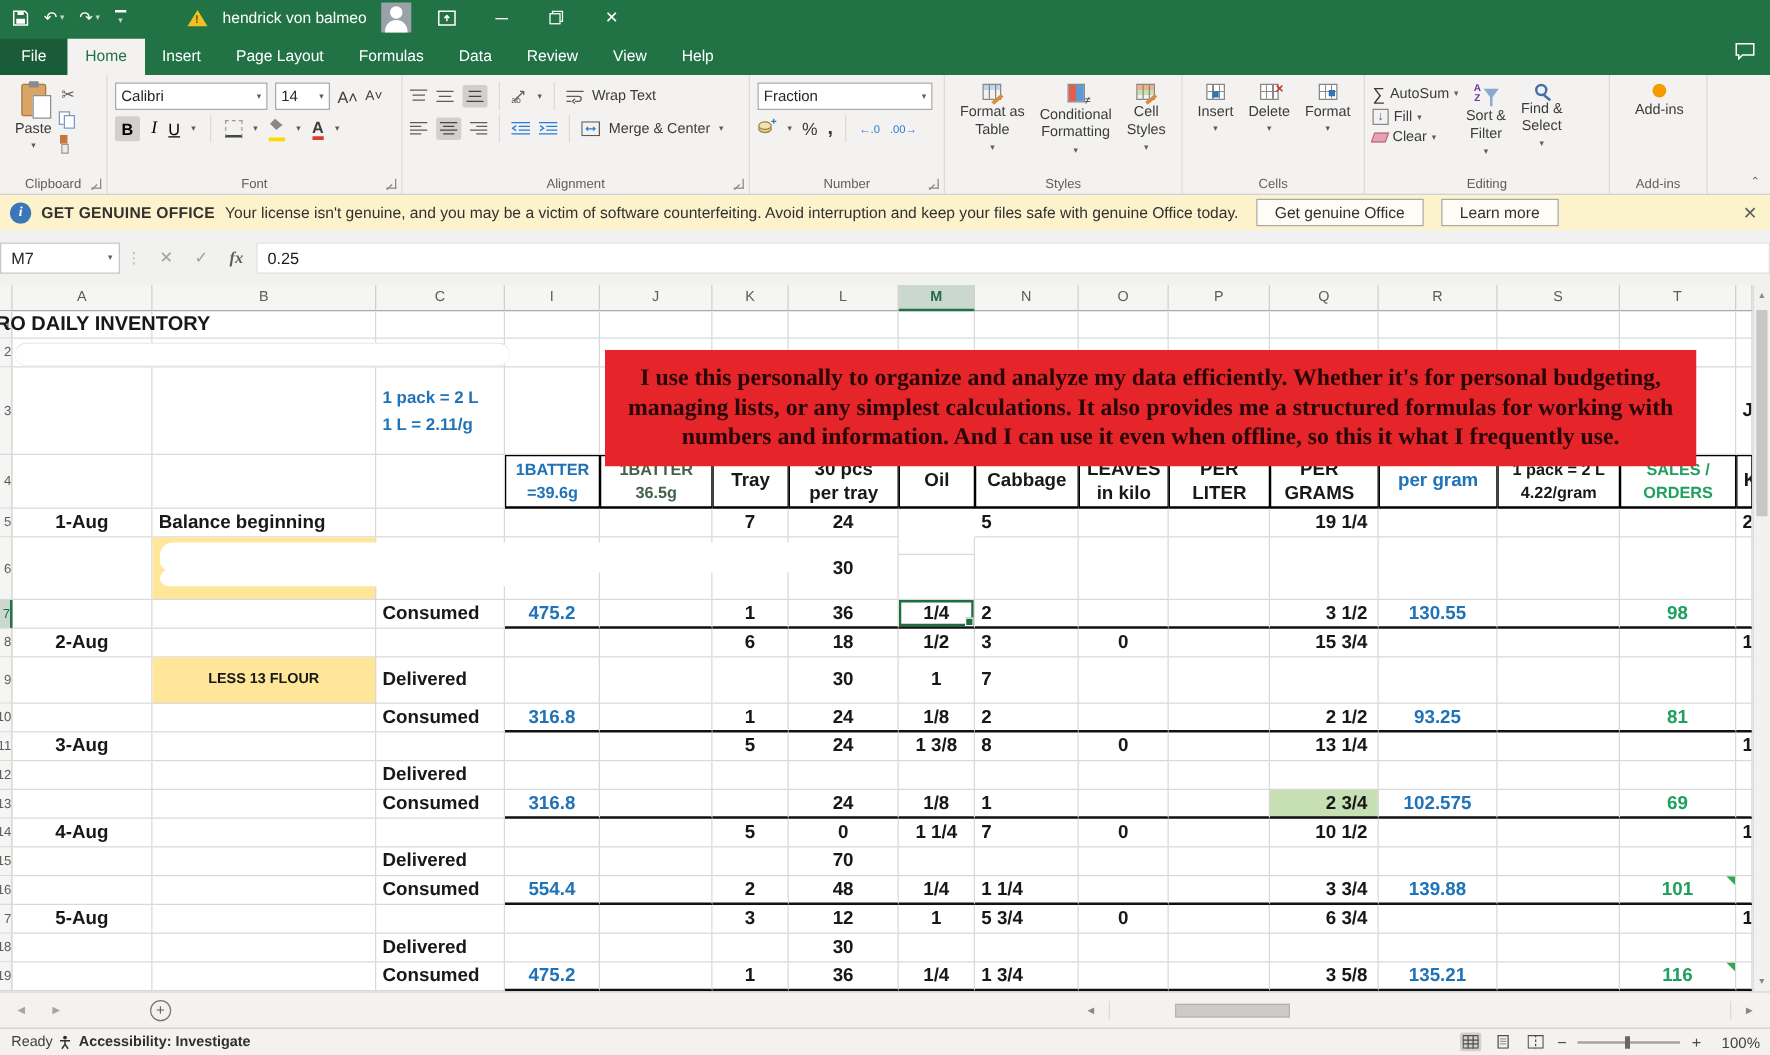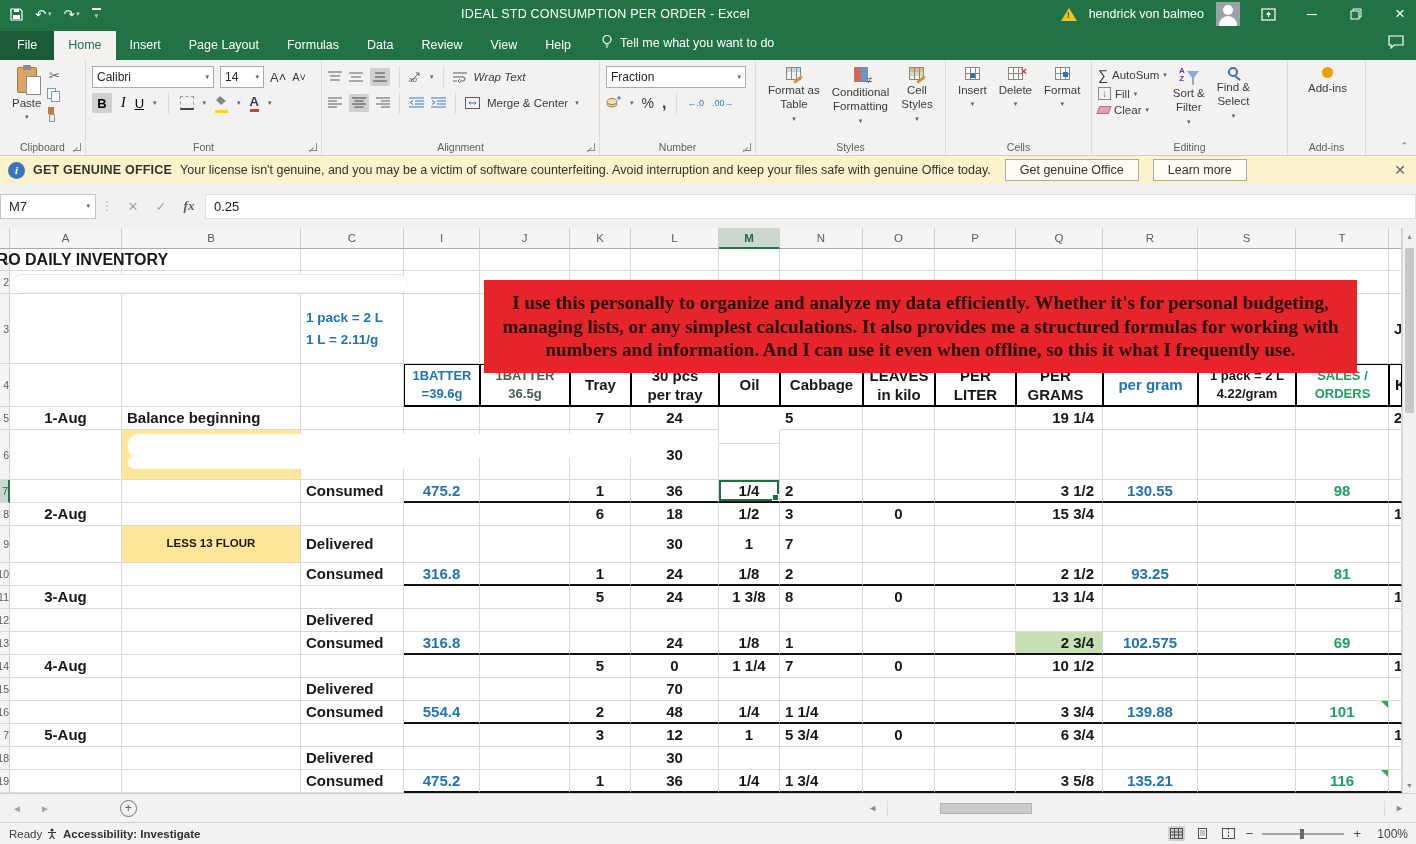--- a/index.html
+++ b/index.html
@@ -184,21 +184,20 @@
           <rect x="4" y="1" width="5" height="3" fill="#fff"></rect>
         </svg>
     </span>
     <span class="g">↶<span class="car">▾</span></span>
     <span class="g">↷<span class="car">▾</span></span>
     <span class="qat-bar">
         <i></i>
         <span class="car">▾</span>
       </span>
   </div>
-  <div class="tb-title">IDEAL STD CONSUMPTION PER ORDER  -  Excel</div>
   <div class="tb-right">
     <span class="warn">
         <b>!</b>
       </span>
     <span class="uname">hendrick von balmeo</span>
     <span class="avatar"></span>
     <span class="winbtn ro-icon">
       <svg width="15" height="13" viewBox="0 0 15 13">
           <rect x="1" y="1" width="13" height="11" fill="none" stroke="#fff" stroke-width="1.2"></rect>
           <path d="M7.5 9V4.5M5.5 6.5l2-2 2 2" fill="none" stroke="#fff" stroke-width="1.2"></path>
@@ -220,29 +219,20 @@
       <div class="mtab file">File</div>
       <div class="mtab active">Home</div>
       <div class="mtab">Insert</div>
       <div class="mtab">Page Layout</div>
       <div class="mtab">Formulas</div>
       <div class="mtab">Data</div>
       <div class="mtab">Review</div>
       <div class="mtab">View</div>
       <div class="mtab">Help</div>
     </div>
-  <div class="tellme">
-    <span>
-      <svg width="12" height="15" viewBox="0 0 12 15">
-          <circle cx="6" cy="5.5" r="4" fill="none" stroke="#fff" stroke-width="1.2"></circle>
-          <path d="M4.5 11h3M4.8 13h2.4" stroke="#fff" stroke-width="1.2"></path>
-        </svg>
-    </span>
-    <span>Tell me what you want to do</span>
-  </div>
   <div class="mb-right">
     <svg width="16" height="14" viewBox="0 0 16 14">
         <path d="M1 1h14v9H6l-3 3v-3H1z" fill="none" stroke="#fff" stroke-width="1.2"></path>
       </svg>
   </div>
 </div>
 
 <div class="ribbon">
 
   <div class="rgroup" style="width:86px;">
@@ -291,21 +281,21 @@
           </svg></span>
       <span class="car">▾</span>
       <span class="ubar" style="font-size:13px;font-weight:bold;color:#3b3b3b;">A</span>
       <span class="car">▾</span>
     </div>
     <div class="glabel">Font</div>
     <span class="launch"></span>
   </div>
 
   <div class="rgroup" style="width:278px;">
-    <div class="rrow" style="gap:7px;font-style:italic;">
+    <div class="rrow" style="gap:7px;">
       <span class="sq">
           <svg class="ln-icon" width="14" height="12">
             <path d="M0 1h14M2 5h10M2 9h10" stroke="#5c5c5c"></path>
           </svg>
         </span>
       <span class="sq">
           <svg class="ln-icon" width="14" height="12">
             <path d="M0 2h14M2 6h10M0 10h14" stroke="#5c5c5c"></path>
           </svg>
         </span>

